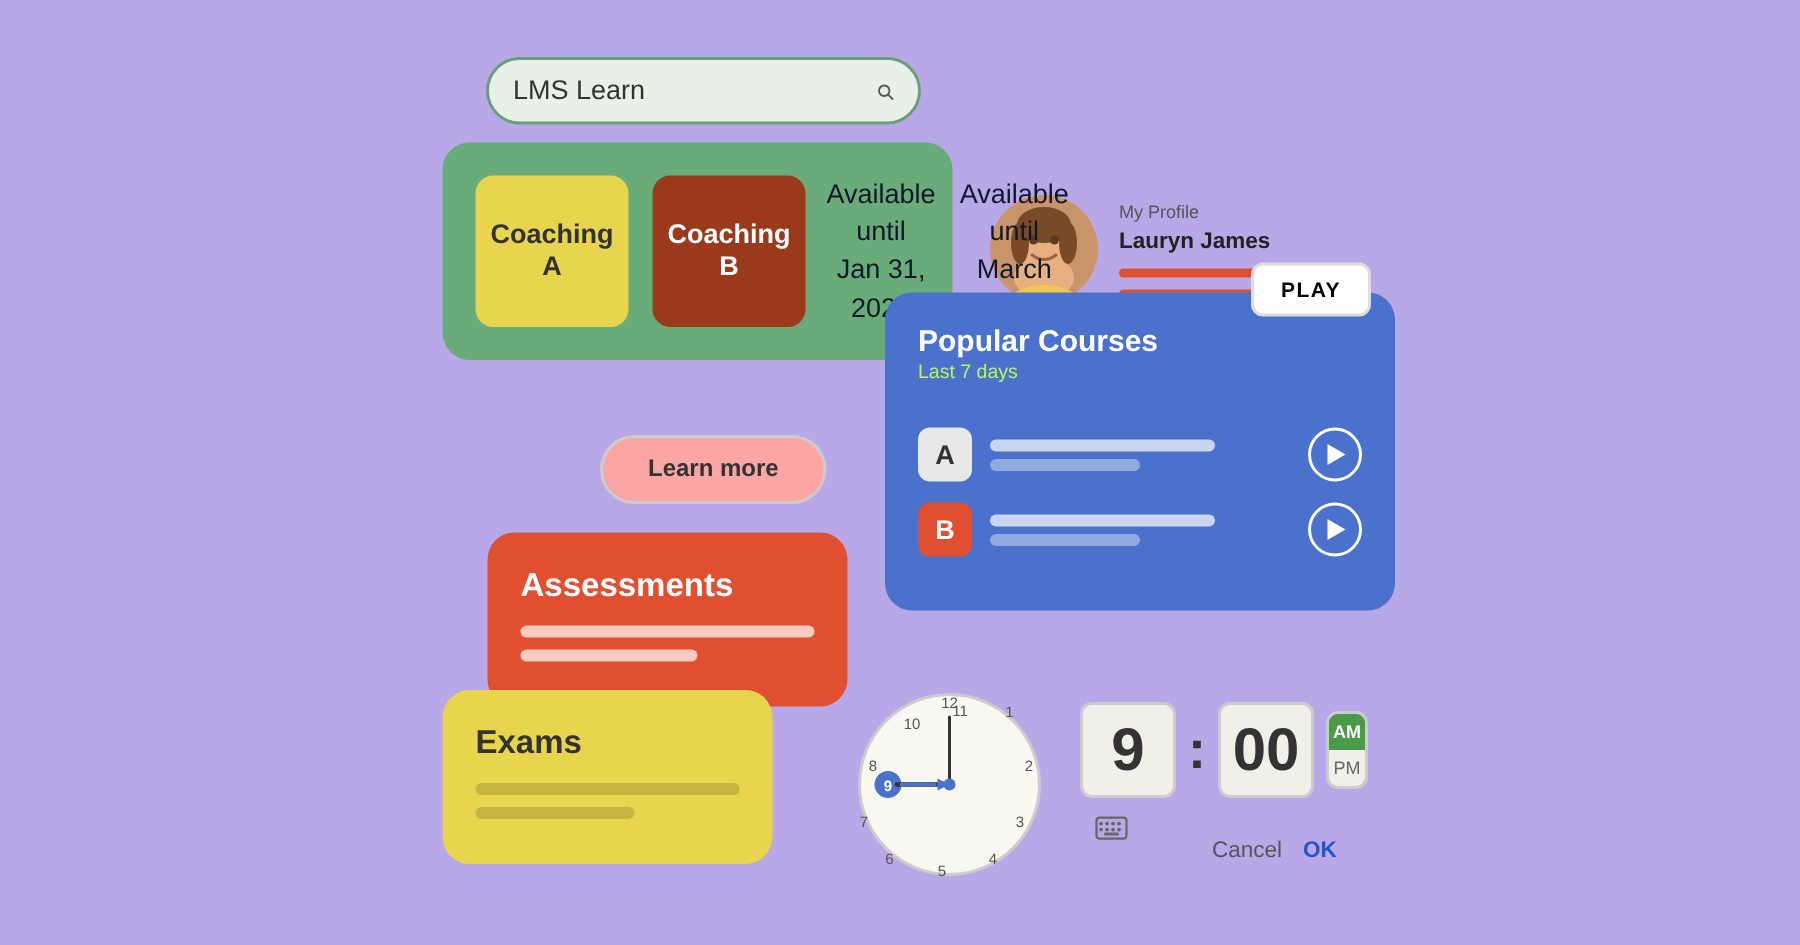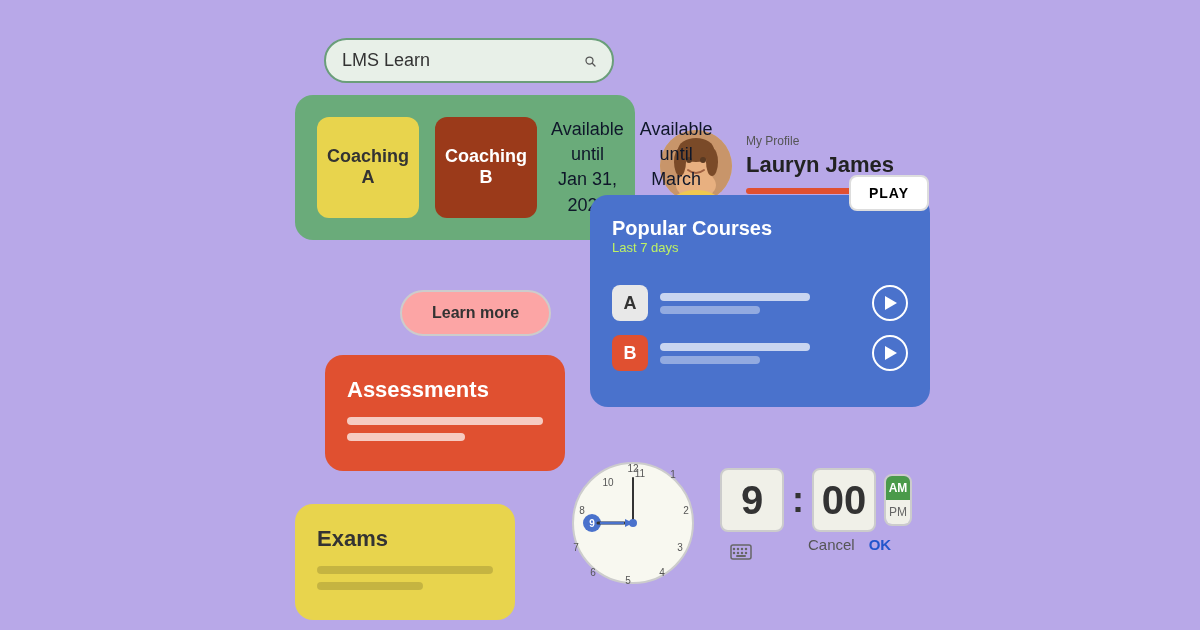--- a/index.html
+++ b/index.html
@@ -107,21 +107,21 @@
     .profile-avatar {
       width: 72px;
       height: 72px;
       border-radius: 50%;
       background: #d4a96a;
       overflow: hidden;
       flex-shrink: 0;
     }
     .profile-info { display: flex; flex-direction: column; gap: 4px; padding-top: 4px; }
     .profile-label { font-size: 12px; color: #555; }
-    .profile-name { font-size: 22px; font-weight: bold; color: #222; }
+    .profile-name { font-size: 15px; font-weight: bold; color: #222; }
     .profile-bar1 {
       width: 130px; height: 6px; background: #e05030; border-radius: 3px; margin-top: 6px;
     }
     .profile-bar2 {
       width: 90px; height: 6px; background: #e05030; border-radius: 3px; margin-top: 4px;
     }
 
     
     .popular-panel {
       position: absolute;
@@ -210,21 +210,20 @@
 
     
     .exams-panel {
       position: absolute;
       top: 460px;
       left: 295px;
       width: 220px;
       background: #e8d44d;
       border-radius: 18px;
       padding: 22px 22px 22px 22px;
-      margin-top: 44px;
     }
     .exams-title {
       font-size: 22px;
       font-weight: bold;
       color: #333;
       margin-bottom: 14px;
     }
     .exams-line { height: 8px; background: rgba(0,0,0,0.15); border-radius: 4px; margin-bottom: 8px; }
     .exams-line-short { width: 60%; }
 
@@ -284,21 +283,21 @@
       background: #f0f0e8;
       color: #666;
       text-align: center;
       padding: 5px 0;
       font-size: 12px;
     }
 
     
     .time-actions {
       position: absolute;
-      top: 536px;
+      top: 558px;
       left: 808px;
       display: flex;
       gap: 14px;
       align-items: center;
     }
     .cancel-btn {
       background: transparent;
       border: none;
       font-size: 15px;
       color: #555;
@@ -363,21 +362,21 @@
     <div class="coaching-date" style="white-space: pre-line;">Available until
 Jan 31, 2024</div>
     <div class="coaching-date" style="white-space: pre-line;">Available until
 March 31, 2024</div>
   </div>
 </div>
 
 <button class="learn-more-btn">Learn more</button>
 
 <div class="popular-panel" style="position: absolute; top: 195px; left: 590px; width: 340px; background: #4a72cc; border-radius: 18px; padding: 22px 22px 22px 22px;">
-  <button class="popular-play-btn" style="position: absolute; top: -20px; right: 1px; background: #fff; border: 2px solid #ddd; border-radius: 8px; padding: 8px 18px; font-size: 14px; font-weight: bold; cursor: pointer; letter-spacing: 1px;">PLAY</button>
+  <button class="popular-play-btn" style="position: absolute; top: -20px; right: 16px; background: #fff; border: 2px solid #ddd; border-radius: 8px; padding: 8px 18px; font-size: 14px; font-weight: bold; cursor: pointer; letter-spacing: 1px;">PLAY</button>
   <div class="popular-title">Popular Courses</div>
   <div class="popular-subtitle">Last 7 days</div>
   <div class="popular-course-row">
     <div class="course-badge course-badge-a">A</div>
     <div class="course-lines">
       <div class="course-line1"></div>
       <div class="course-line2"></div>
     </div>
     <div class="play-circle">
       <div class="play-triangle"></div>

